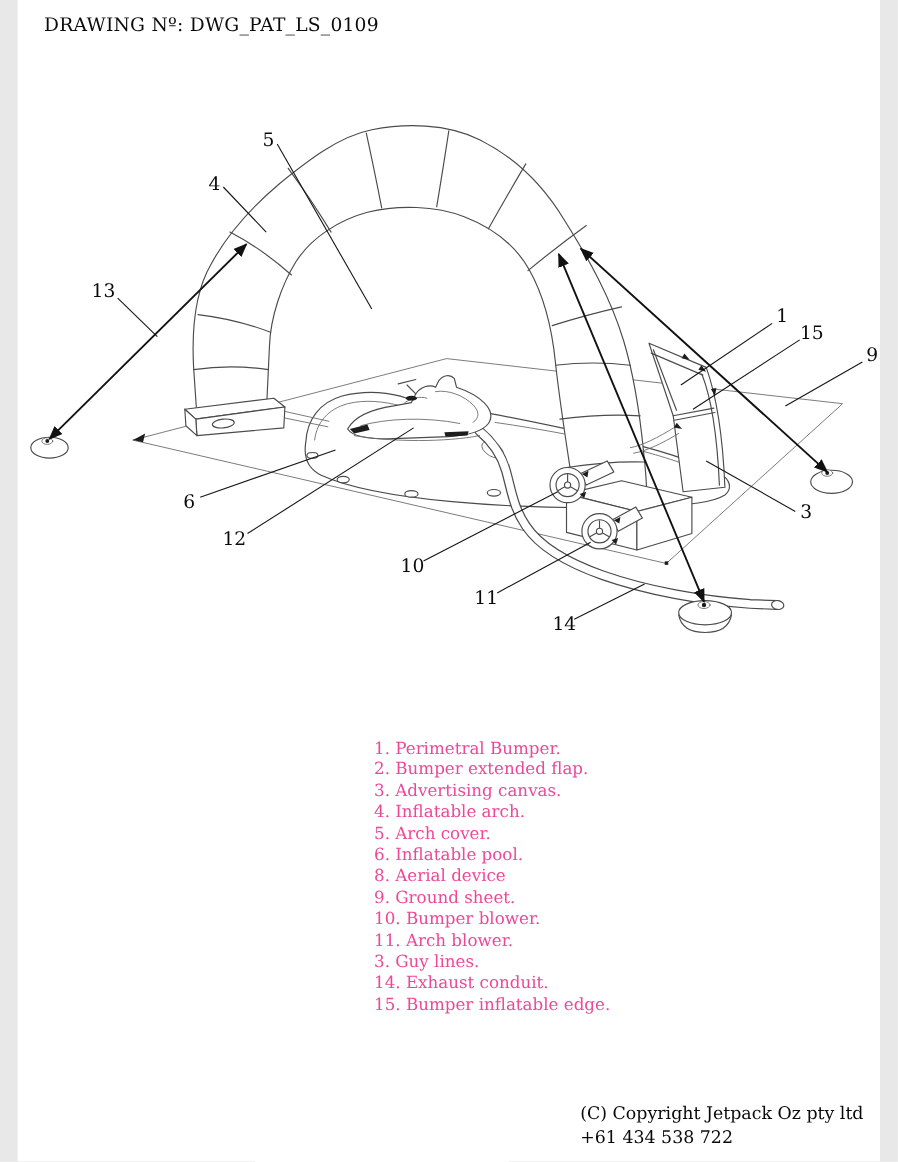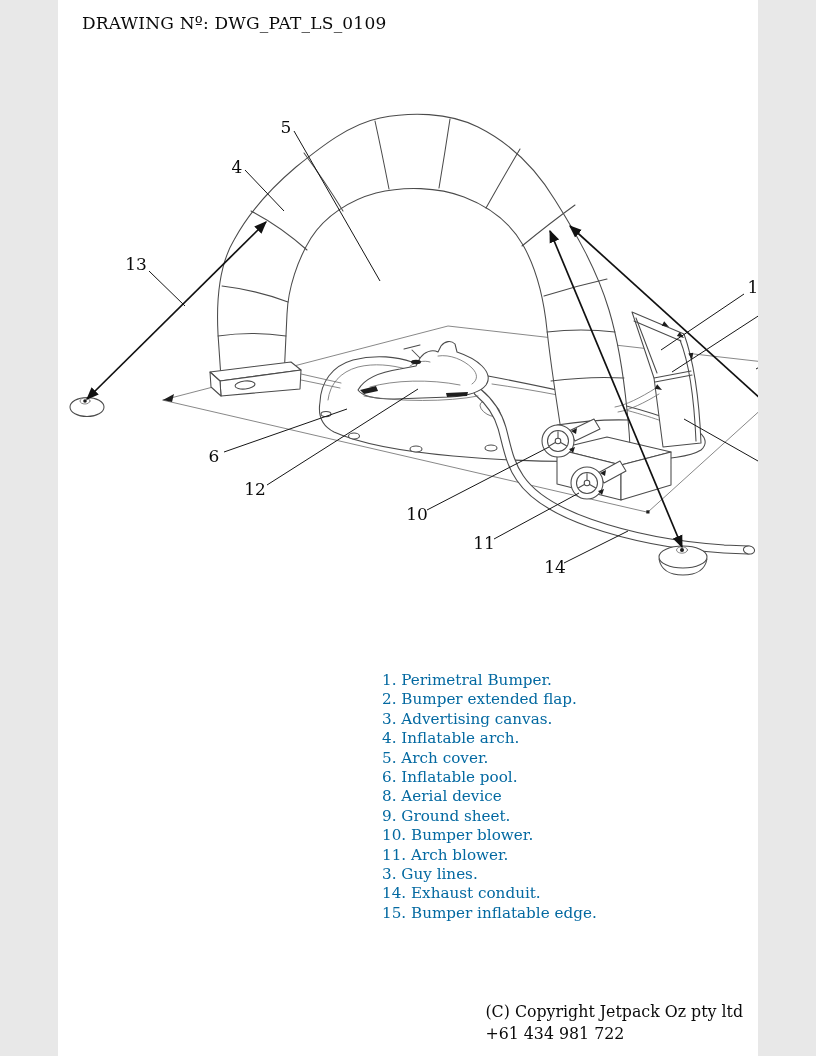--- a/index.html
+++ b/index.html
@@ -1,26 +1,26 @@
 <!DOCTYPE html>
 <html><head>
 <meta charset="utf-8">
 <style>
   html,body{margin:0;padding:0;background:#e8e8e8;}
   .page{
-    position:relative;width:700px;height:1056px;margin:0 auto;
+    position:relative;width:784px;height:1056px;margin:0 auto;
     background:#ffffff;overflow:hidden;
     font-family:"DejaVu Serif","Liberation Serif",serif;color:#111;text-decoration:underline;
   }
   .title{
     position:absolute;left:24px;top:13px;
     font-size:17px;letter-spacing:.2px;color:#0a0a0a;white-space:nowrap;
   }
   .drawing{position:absolute;left:0;top:0;width:816px;height:1056px;}
-  .legend{position:absolute;left:324px;top:671px;font-size:15.2px;line-height:19.4px;color:#0369a1;}
+  .legend{position:absolute;left:324px;top:671px;font-size:15.2px;line-height:19.4px;color:#ec4899;}
   .legend div{white-space:nowrap;}
   .footer{
     position:absolute;right:15px;top:1001px;text-align:left;
     font-size:15.8px;line-height:22px;color:#0a0a0a;
   }
   svg text.callout{
     font-family:"DejaVu Serif","Liberation Serif",serif;
     font-size:17px;fill:#0a0a0a;text-anchor:middle;
   }
   .ln{stroke:#4b4b4b;fill:none;stroke-width:1.05;stroke-linecap:round;stroke-linejoin:round;}
@@ -214,16 +214,16 @@
     <div>9. Ground sheet.</div>
     <div>10. Bumper blower.</div>
     <div>11. Arch blower.</div>
     <div>3. Guy lines.</div>
     <div>14. Exhaust conduit.</div>
     <div>15. Bumper inflatable edge.</div>
   </div>
 
   <div class="footer">
     <div>(C) Copyright Jetpack Oz pty ltd</div>
-    <div>+61 434 981 722</div>
+    <div>+61 434 538 722</div>
   </div>
 
 </div>
 
 </body></html>

